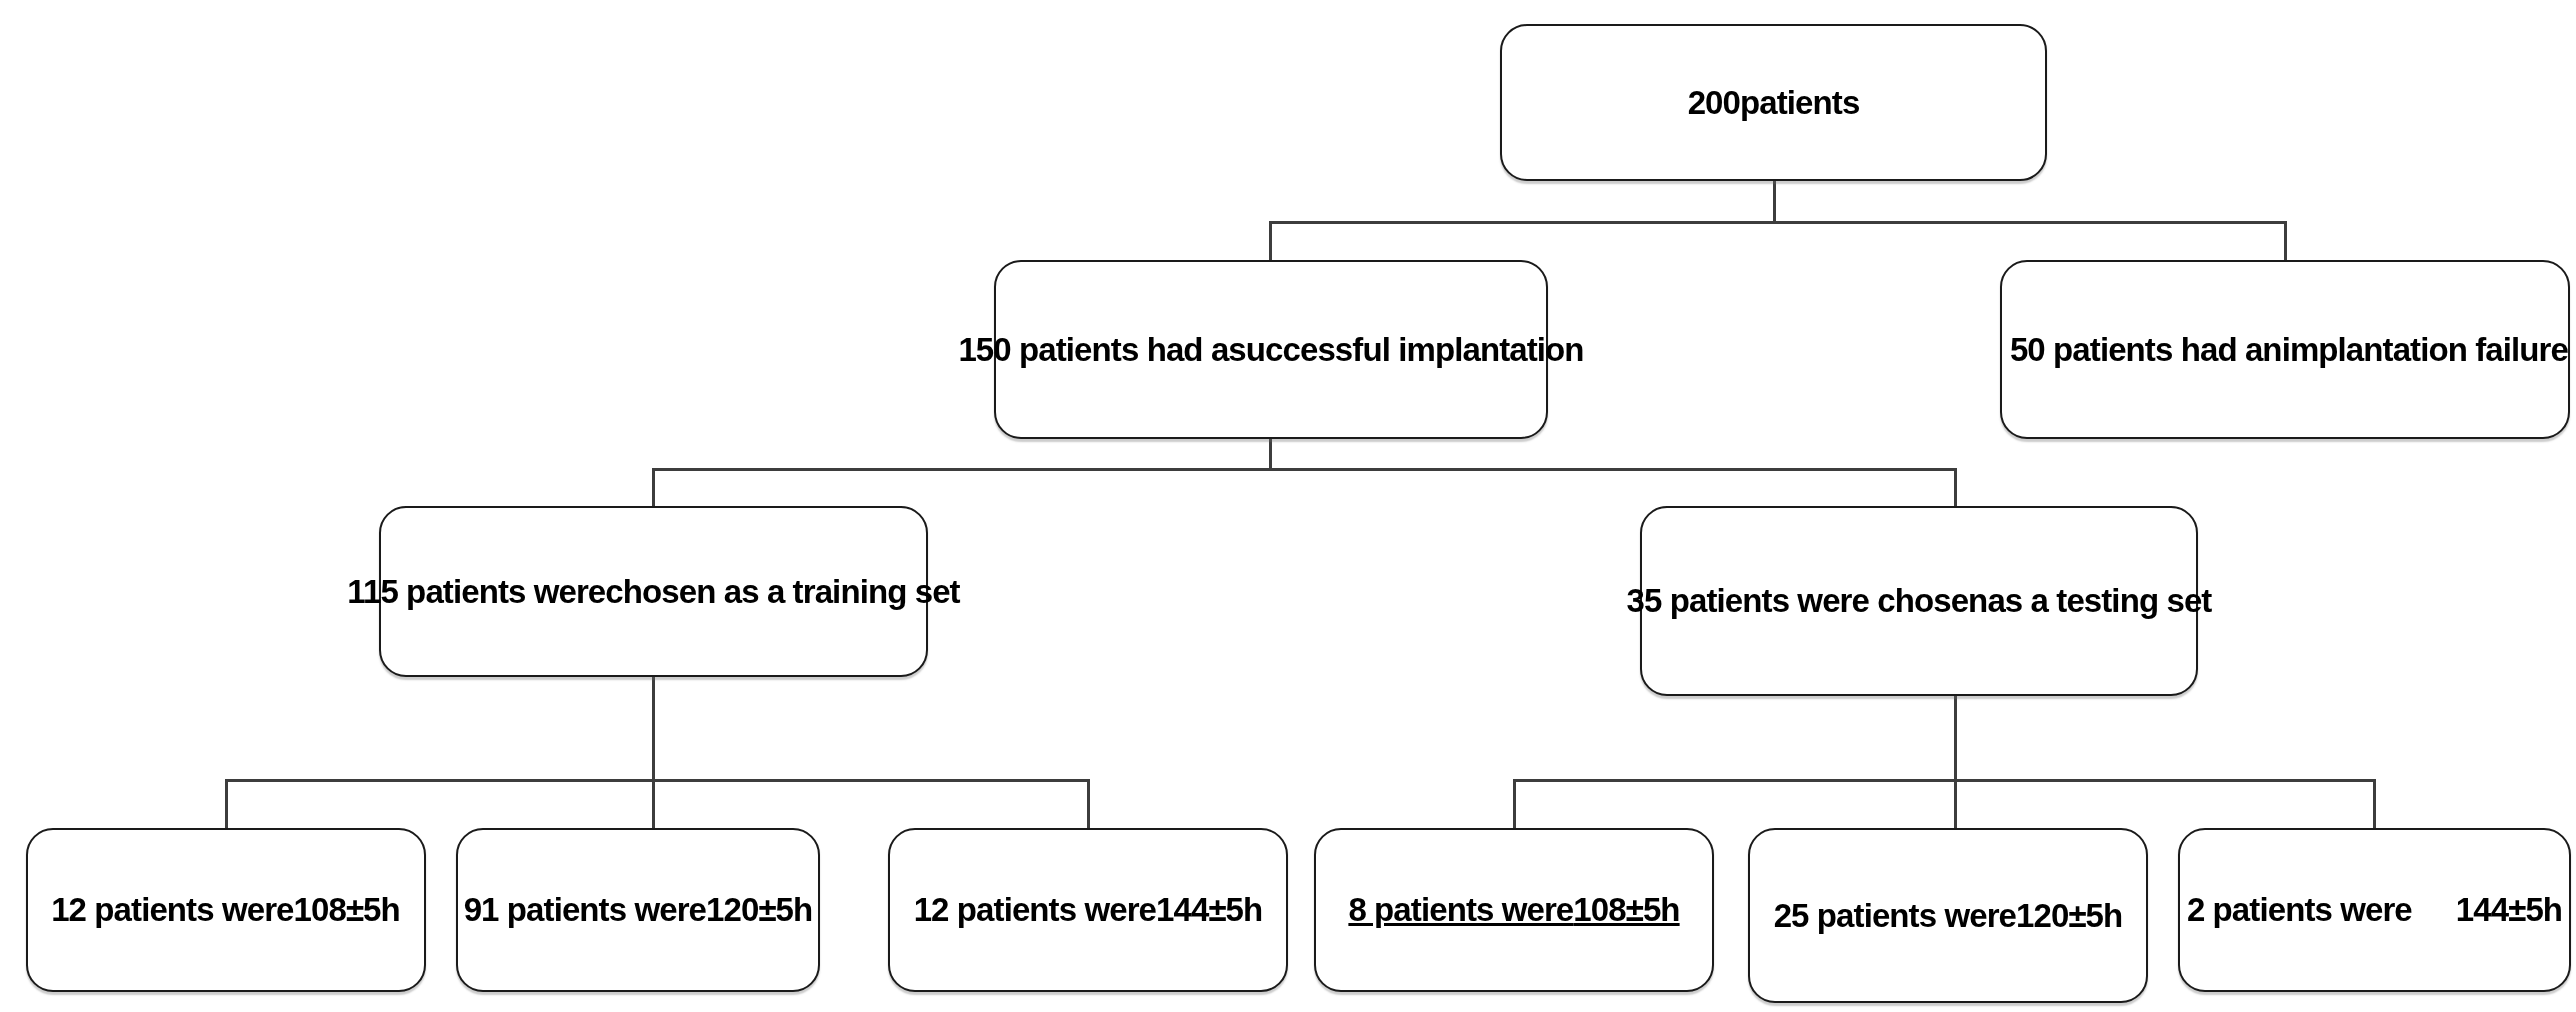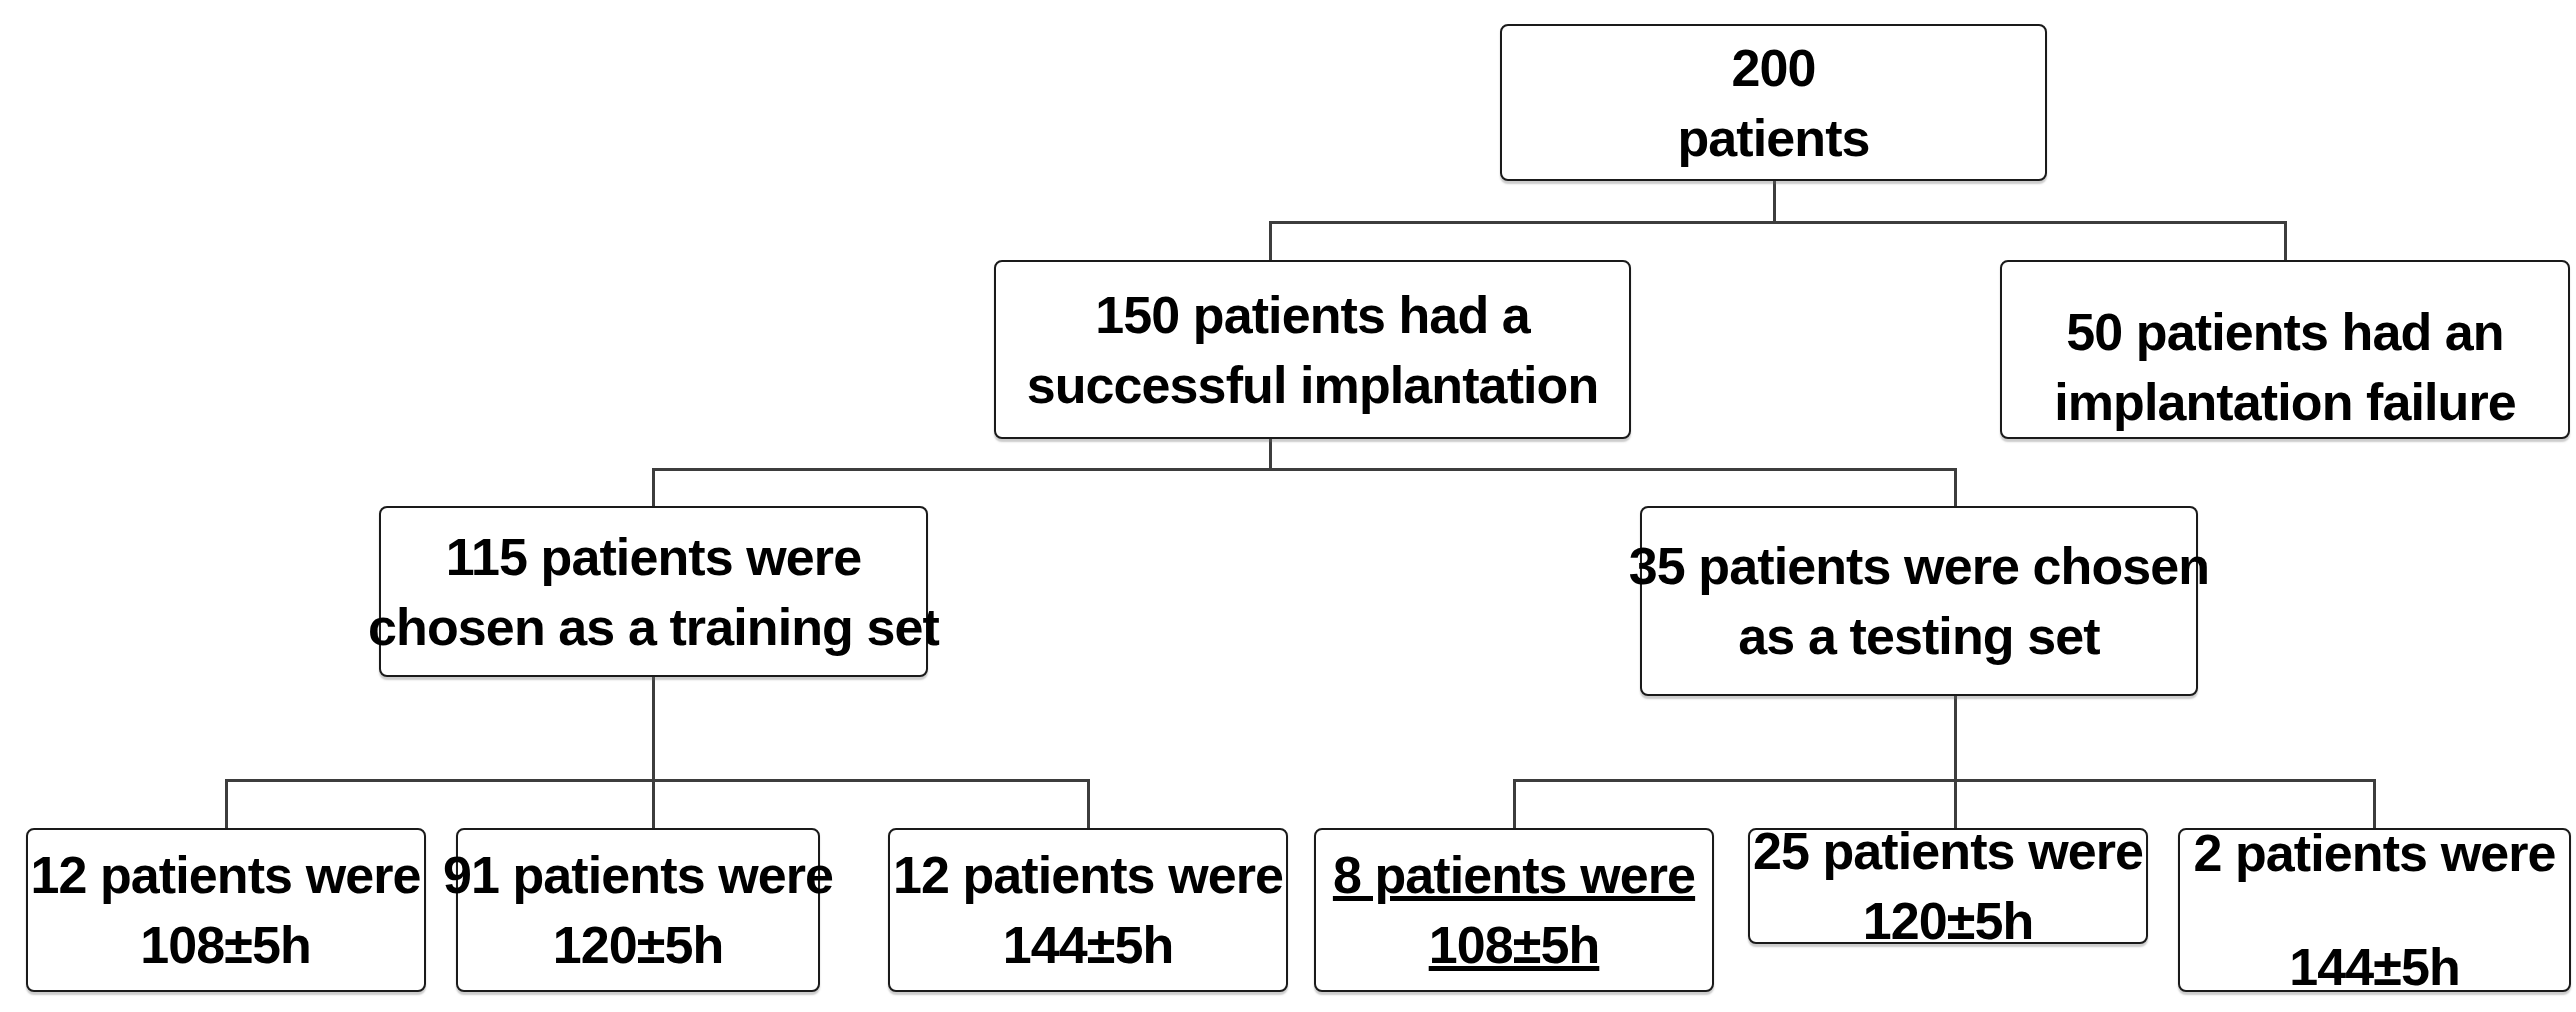--- a/index.html
+++ b/index.html
@@ -14,29 +14,29 @@
     width:2576px;
     height:1013px;
     background:var(--bg);
     font-family:"Liberation Sans", sans-serif;
     overflow:hidden;
   }
   .node{
     position:absolute;
     box-sizing:border-box;
     border:2.6px solid var(--border);
-    border-radius:8px;
+    border-radius:27px;
     background:var(--bg);
     display:flex;
-    flex-direction:column;
+    flex-direction:row;
     align-items:center;
     justify-content:center;
     text-align:center;
     font-weight:bold;
-    font-size:52px;
+    font-size:33px;
     line-height:70px;
     letter-spacing:-0.9px;
     color:var(--text);
     box-shadow:0 2.6px 1.7px rgba(110,110,110,0.35);
     z-index:2;
   }
   .node-line{white-space:nowrap;}
   .cline{
     position:absolute;
     background:var(--line);
@@ -66,21 +66,21 @@
   <div class="cline" style="left:1954px;top:677px;width:2.6px;height:153px;"></div>
   <div class="cline" style="left:1513px;top:779px;width:863px;height:2.6px;"></div>
   <div class="cline" style="left:1513px;top:779px;width:2.6px;height:51px;"></div>
   <div class="cline" style="left:2373px;top:779px;width:2.6px;height:51px;"></div>
 
   <div class="node" style="left:1500px;top:24px;width:547px;height:157px;">
     <div class="node-line">200</div>
     <div class="node-line">patients</div>
   </div>
 
-  <div class="node" style="left:994px;top:260px;width:637px;height:179px;">
+  <div class="node" style="left:994px;top:260px;width:554px;height:179px;">
     <div class="node-line">150 patients had a</div>
     <div class="node-line">successful implantation</div>
   </div>
 
   <div class="node" style="left:2000px;top:260px;width:570px;height:179px;justify-content:flex-end;">
     <div class="node-line">50 patients had an</div>
     <div class="node-line">implantation failure</div>
   </div>
 
   <div class="node" style="left:379px;top:506px;width:549px;height:171px;">
@@ -106,21 +106,21 @@
   <div class="node" style="left:888px;top:828px;width:400px;height:164px;">
     <div class="node-line">12 patients were</div>
     <div class="node-line">144±5h</div>
   </div>
 
   <div class="node" style="left:1314px;top:828px;width:400px;height:164px;text-decoration:underline;">
     <div class="node-line">8 patients were</div>
     <div class="node-line">108±5h</div>
   </div>
 
-  <div class="node" style="left:1748px;top:828px;width:400px;height:116px;">
+  <div class="node" style="left:1748px;top:828px;width:400px;height:175px;">
     <div class="node-line">25 patients were</div>
     <div class="node-line">120±5h</div>
   </div>
 
   <div class="node" style="left:2178px;top:828px;width:393px;height:164px;gap:44px;">
     <div class="node-line">2 patients were</div>
     <div class="node-line">144±5h</div>
   </div>
 
 </div>

